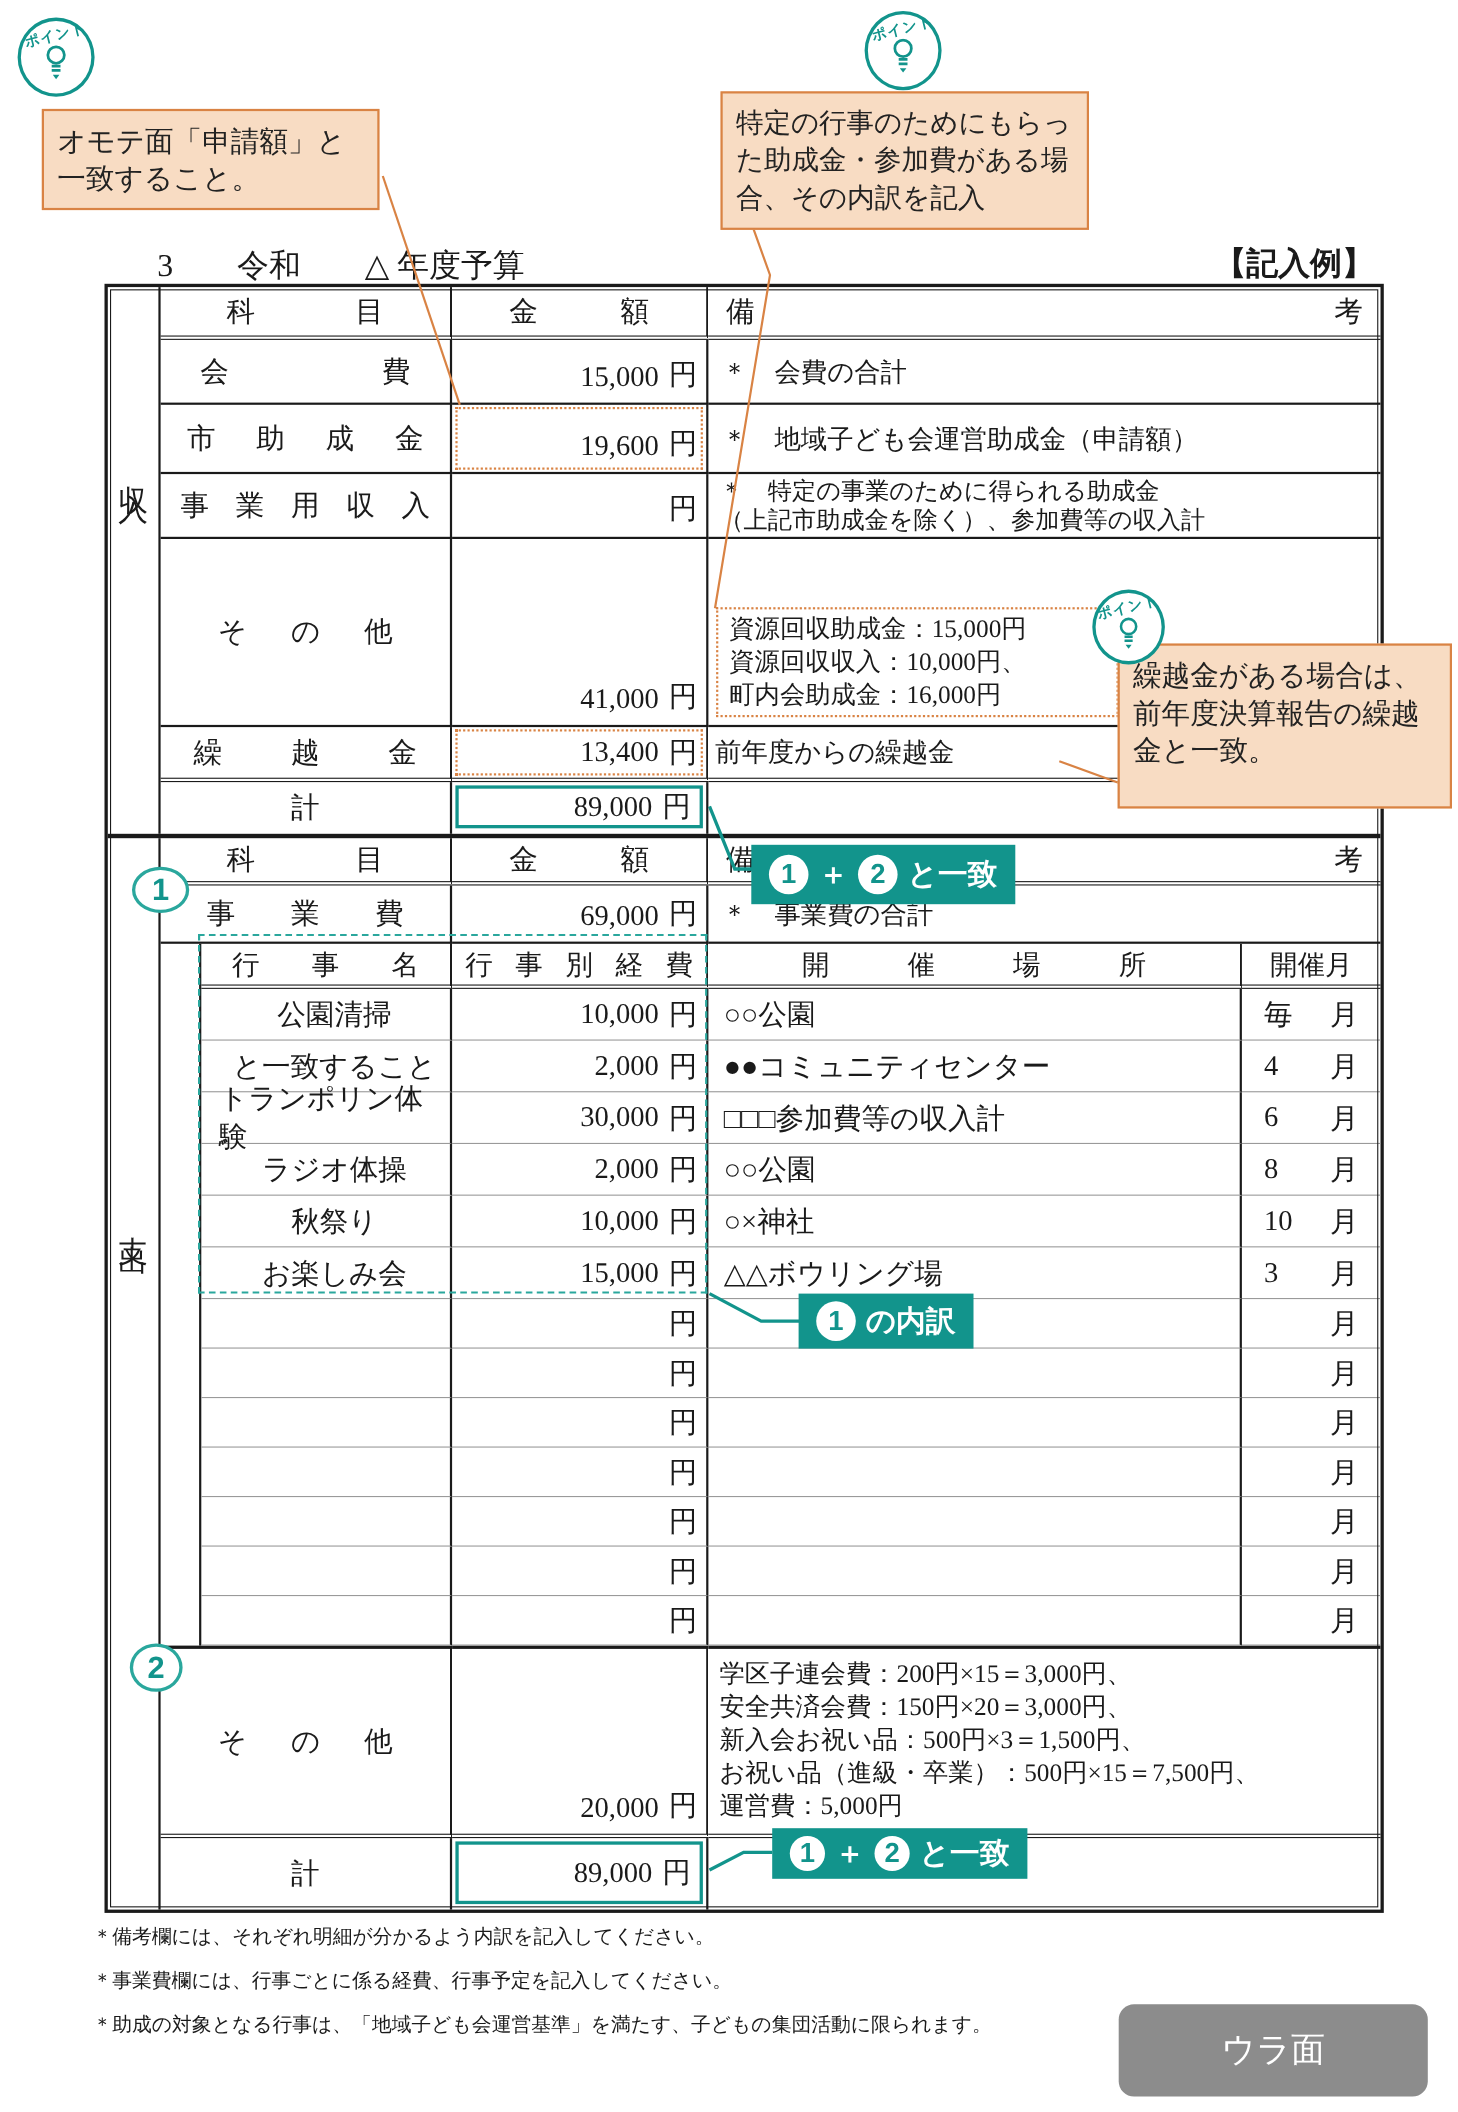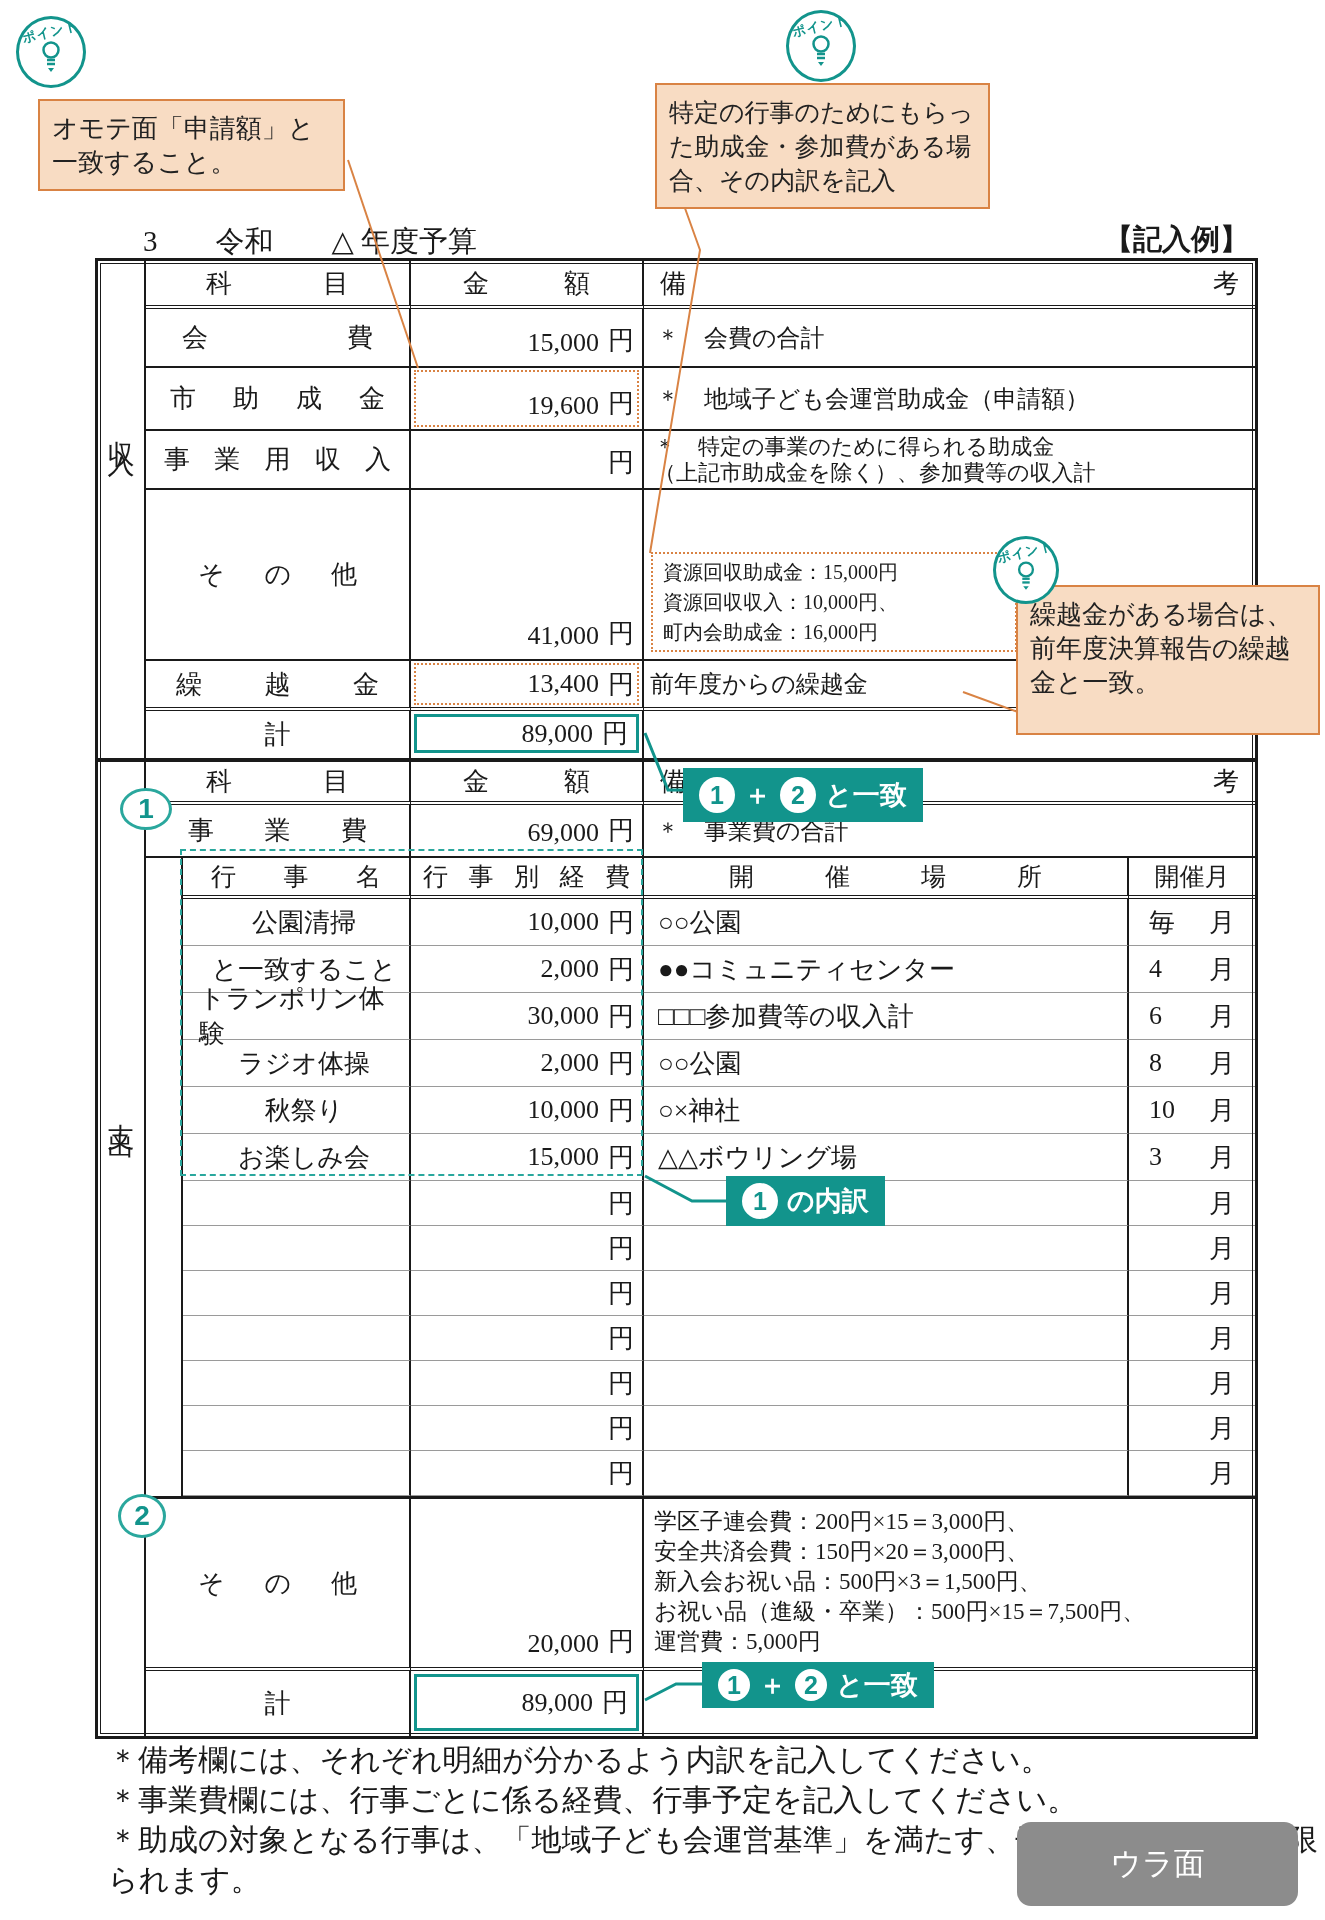--- a/index.html
+++ b/index.html
@@ -42,35 +42,35 @@
   .lblcell{ display:flex; justify-content:center; }
   .amt{ display:flex; align-items:flex-end; justify-content:flex-end; gap:9px;
     width:100%; height:100%; padding:0 8px 8px 0; }
   .amt.mid{ align-items:center; padding-bottom:0; }
   .remark{ padding-left:12px; font-size:24px; }
   .remark2{ padding-left:10px; font-size:22px; line-height:26px; display:block; align-self:center; }
   .obox{ position:absolute; inset:2px 3px; border:2px dotted #d98344; pointer-events:none; }
   .tealbox{ position:absolute; inset:3px 3px 5px 3px; border:3px solid #12948c;
     display:flex; align-items:center; justify-content:flex-end; gap:9px; padding-right:8px; }
   .notebox{ position:absolute; left:7px; top:62px; width:366px; border:2px dotted #d98344;
-    font-size:20px; line-height:30px; padding:3px 10px; }
+    font-size:23px; line-height:30px; padding:3px 10px; }
   .teal-dash{ position:absolute; left:180px; top:849px; width:463px; height:327px;
     border:2px dashed #2aa79d; z-index:4; pointer-events:none; }
   
   .tbadge{ position:absolute; background:#12948c; color:#fff; display:flex; align-items:center;
     gap:9px; padding:0 16px; font-family:"Liberation Sans","DejaVu Sans",sans-serif;
     font-size:27px; font-weight:bold; z-index:7; }
   .tbadge .numc{ background:#fff; color:#12948c; width:36px; height:36px; border-radius:50%;
     display:flex; align-items:center; justify-content:center; font-size:25px; flex:0 0 auto; }
   .numcircle{ position:absolute; background:#fff; border:3px solid #2aa79d; border-radius:50%;
     color:#12948c; display:flex; align-items:center; justify-content:center;
     font-family:"Liberation Sans","DejaVu Sans",sans-serif; font-weight:bold; font-size:28px; z-index:6; }
   
   #wires{ position:absolute; left:0; top:0; z-index:5; pointer-events:none; }
-  .footnotes{ position:absolute; left:108px; top:1740px; font-size:30px; line-height:40px; z-index:2; }
+  .footnotes{ position:absolute; left:84px; top:1740px; font-size:18px; line-height:40px; z-index:2; }
   .backbtn{ position:absolute; left:1017px; top:1822px; width:281px; height:84px;
     background:#8c8c8c; border-radius:14px; color:#fff; display:flex; align-items:center;
     justify-content:center; font-family:"Liberation Sans","DejaVu Sans",sans-serif;
     font-size:31px; z-index:2; cursor:pointer; }
   .unit{ font-size:26px; }
 </style>
 </head>
 <body>
 
 <div id="page">

